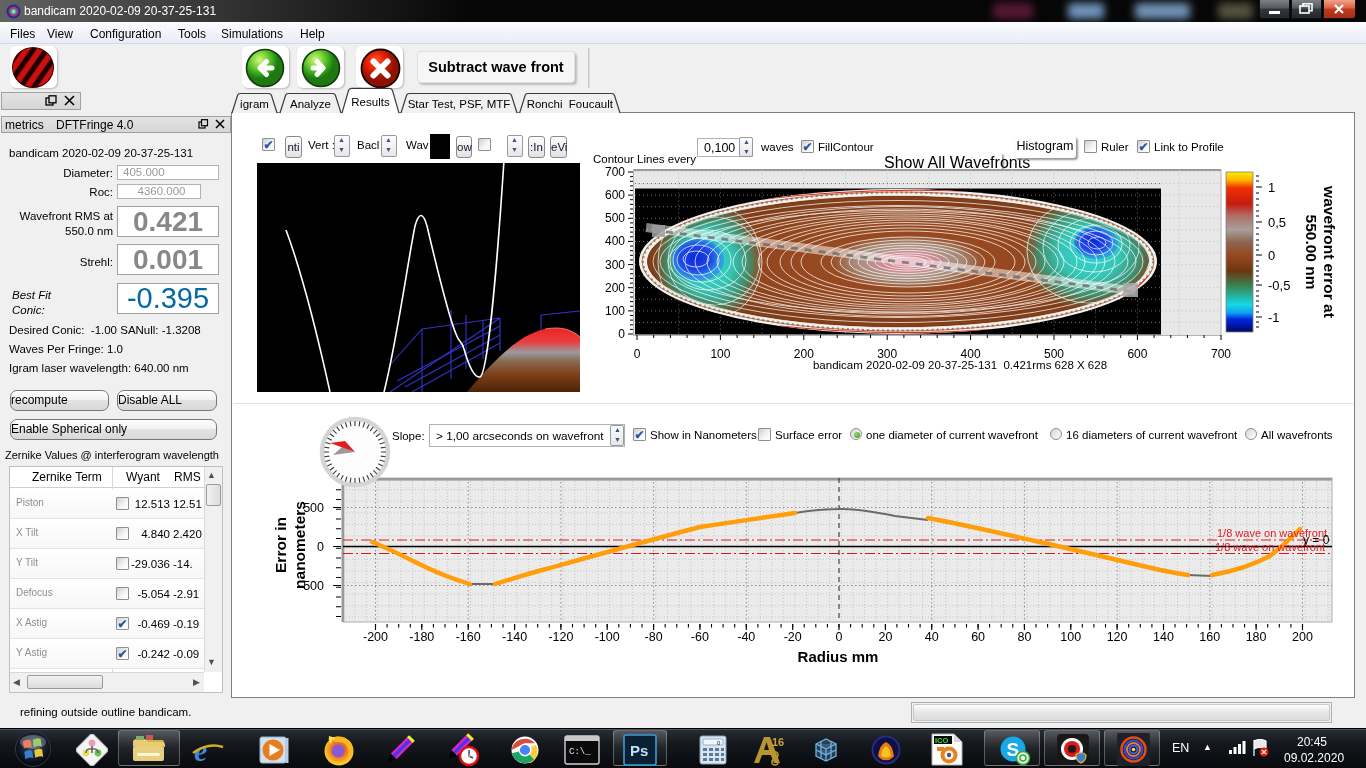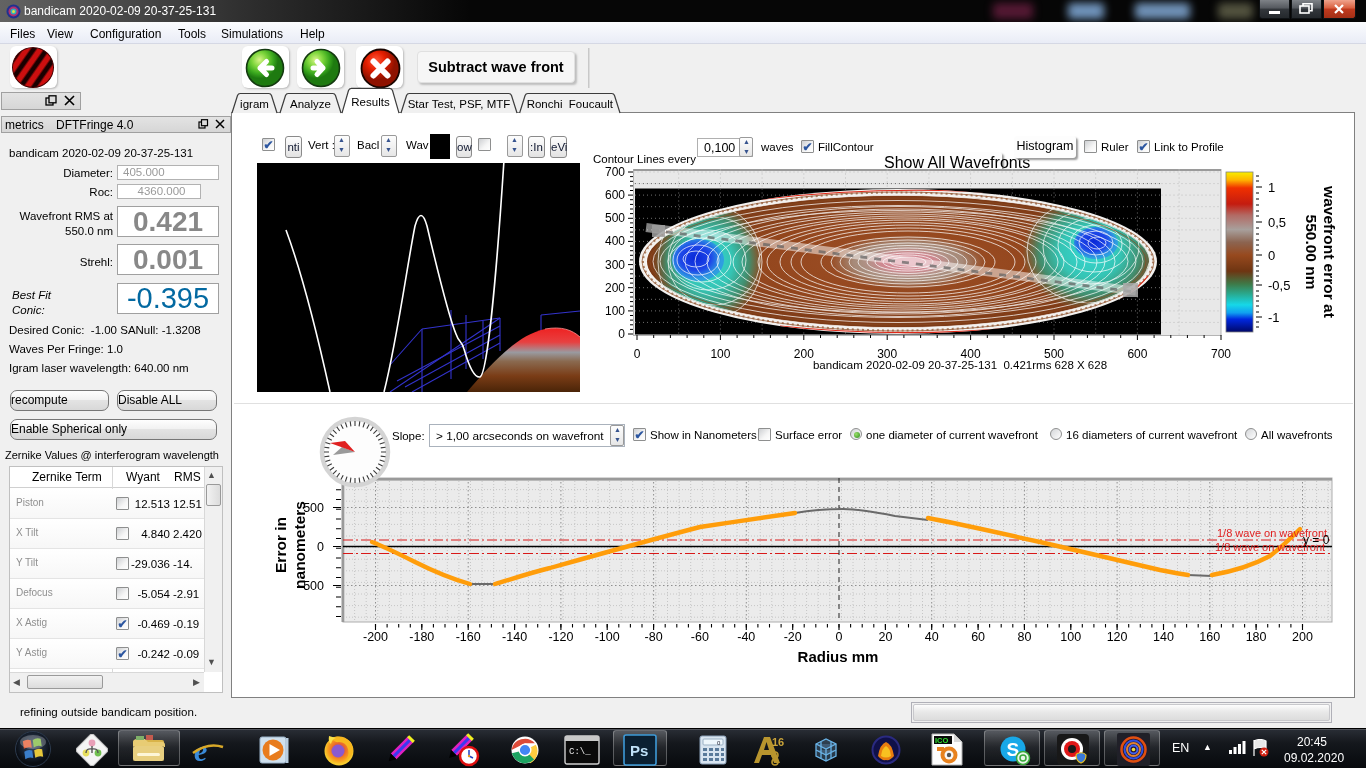--- a/index.html
+++ b/index.html
@@ -222,21 +222,21 @@
     <div class="abs" style="left:1px;top:17px;width:15px;height:22px;background:linear-gradient(90deg,#f2f2f2,#dcdcdc);border:1px solid #9a9a9a;border-radius:2px;"></div>
     <div class="abs" style="left:2px;top:190px;font-size:9px;color:#505050;">▼</div>
   </div>
 
   <div class="abs" style="left:10px;top:672px;width:194px;height:20px;background:#f0f0f0;border-top:1px solid #d8d8d8;">
     <div class="abs" style="left:3px;top:4px;font-size:9px;color:#505050;">◀</div>
     <div class="abs" style="left:17px;top:2px;width:76px;height:14px;background:linear-gradient(#f2f2f2,#dcdcdc);border:1px solid #9a9a9a;border-radius:2px;"></div>
     <div class="abs" style="left:183px;top:4px;font-size:9px;color:#505050;">▶</div>
   </div>
 
-  <div class="abs" id="statustext">refining outside bandicam position.</div>
+  <div class="abs" id="statustext">refining outside outline bandicam.</div>
   <div class="abs" id="progress"></div>
   <div class="abs" id="progressin"></div>
 
   <div class="abs" id="contentbox"></div>
   <svg class="abs" style="left:225px;top:86px;z-index:6;" width="410" height="28" viewBox="0 0 410 28">
     <g stroke="#3c3c3c" stroke-width="1.2" fill="#f0f0f0">
       <path d="M7 27 L12.5 9.5 Q13.2 7.5 15.2 7.5 L43.8 7.5 Q45.8 7.5 46.5 9.5 L52 27"></path>
       <path d="M55 27 L60.5 9.5 Q61.2 7.5 63.2 7.5 L107.8 7.5 Q109.8 7.5 110.5 9.5 L116 27"></path>
       <path d="M176 27 L181.5 9.5 Q182.2 7.5 184.2 7.5 L283.8 7.5 Q285.8 7.5 286.5 9.5 L292 27"></path>
       <path d="M294.6 27 L300.1 9.5 Q300.8 7.5 302.8 7.5 L386.8 7.5 Q388.8 7.5 389.5 9.5 L395 27"></path>

